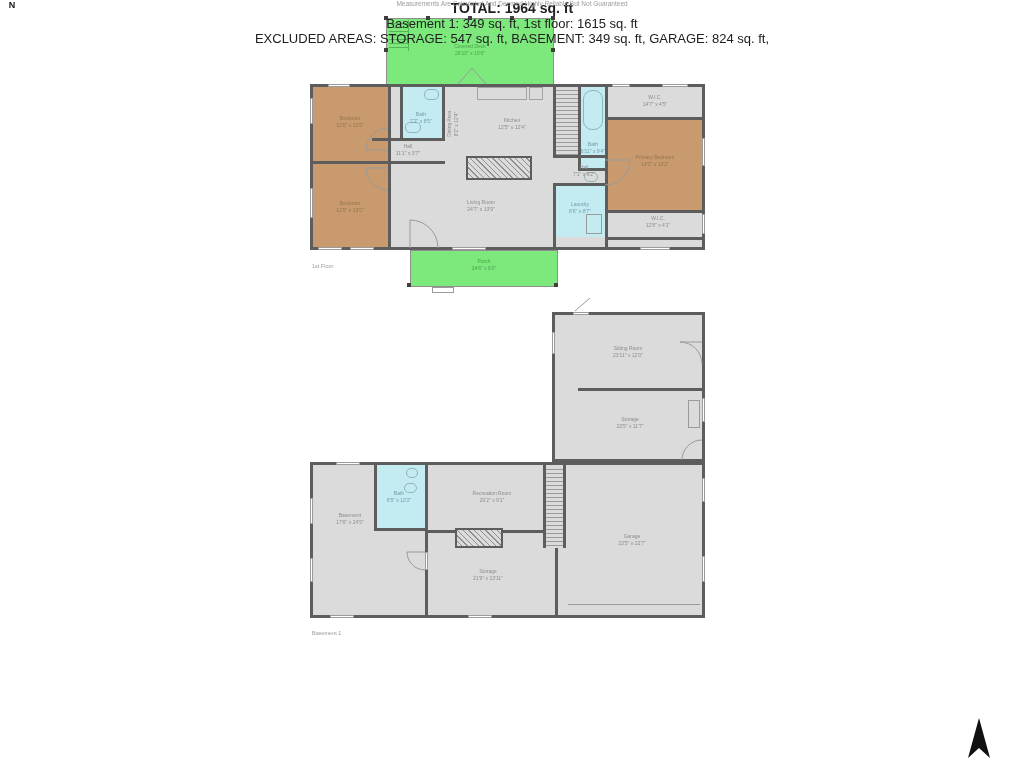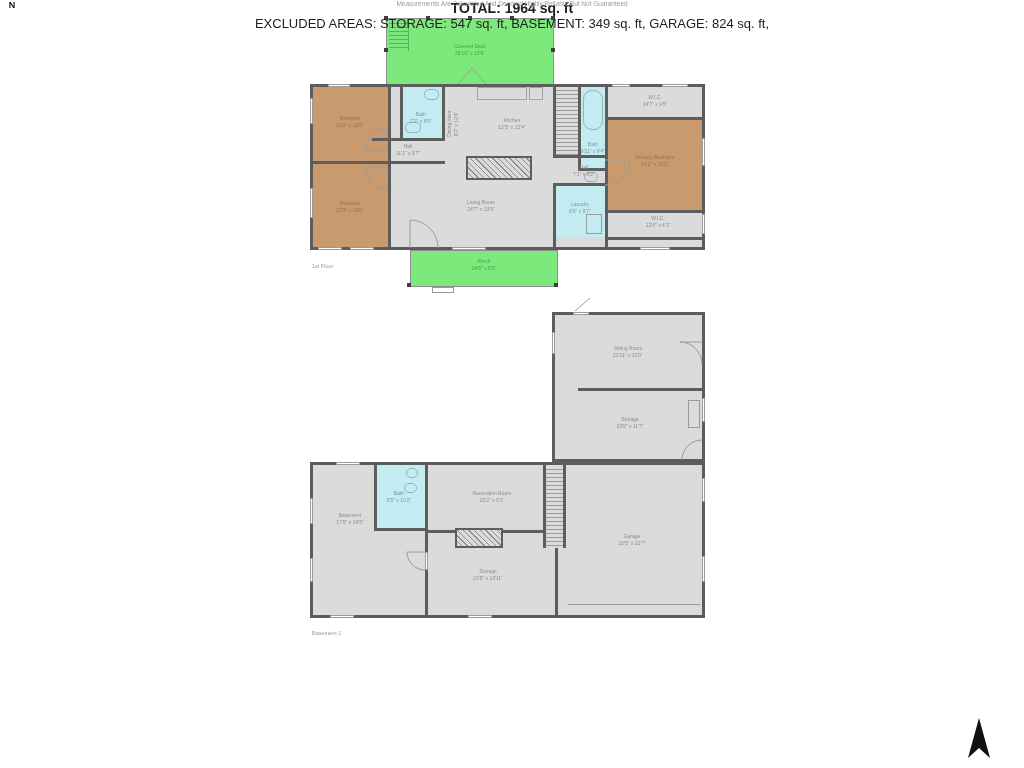--- a/index.html
+++ b/index.html
@@ -243,20 +243,21 @@
       <path d="M630,160 A25,25 0 0 1 605,185 M605,160 L630,160"></path>
       <path d="M702,364 A22,22 0 0 0 680,342 L702,342"></path>
       <path d="M575,311 L590,298"></path>
       <path d="M702,440 A20,20 0 0 0 682,460"></path>
       <path d="M425,570 A18,18 0 0 1 407,552 L425,552"></path>
     </g>
   </svg>
 
   <div class="summary">
     <div class="l1">TOTAL: 1964 sq. ft</div>
+    <div class="ln">Basement 1: 349 sq. ft, 1st floor: 1615 sq. ft</div>
     <div class="ln">EXCLUDED AREAS: STORAGE: 547 sq. ft, BASEMENT: 349 sq. ft, GARAGE: 824 sq. ft,</div>
   </div>
   <div class="disclaimer">Measurements Are Calculated And Deemed Highly Reliable But Not Guaranteed</div>
 
   <div class="compass-n">N</div>
   <svg class="overlay" style="left:967px;top:718px;" width="24" height="42">
     <polygon points="12,0 23,40 12,30 1,40" fill="#111"></polygon>
   </svg>
 
 </div>

